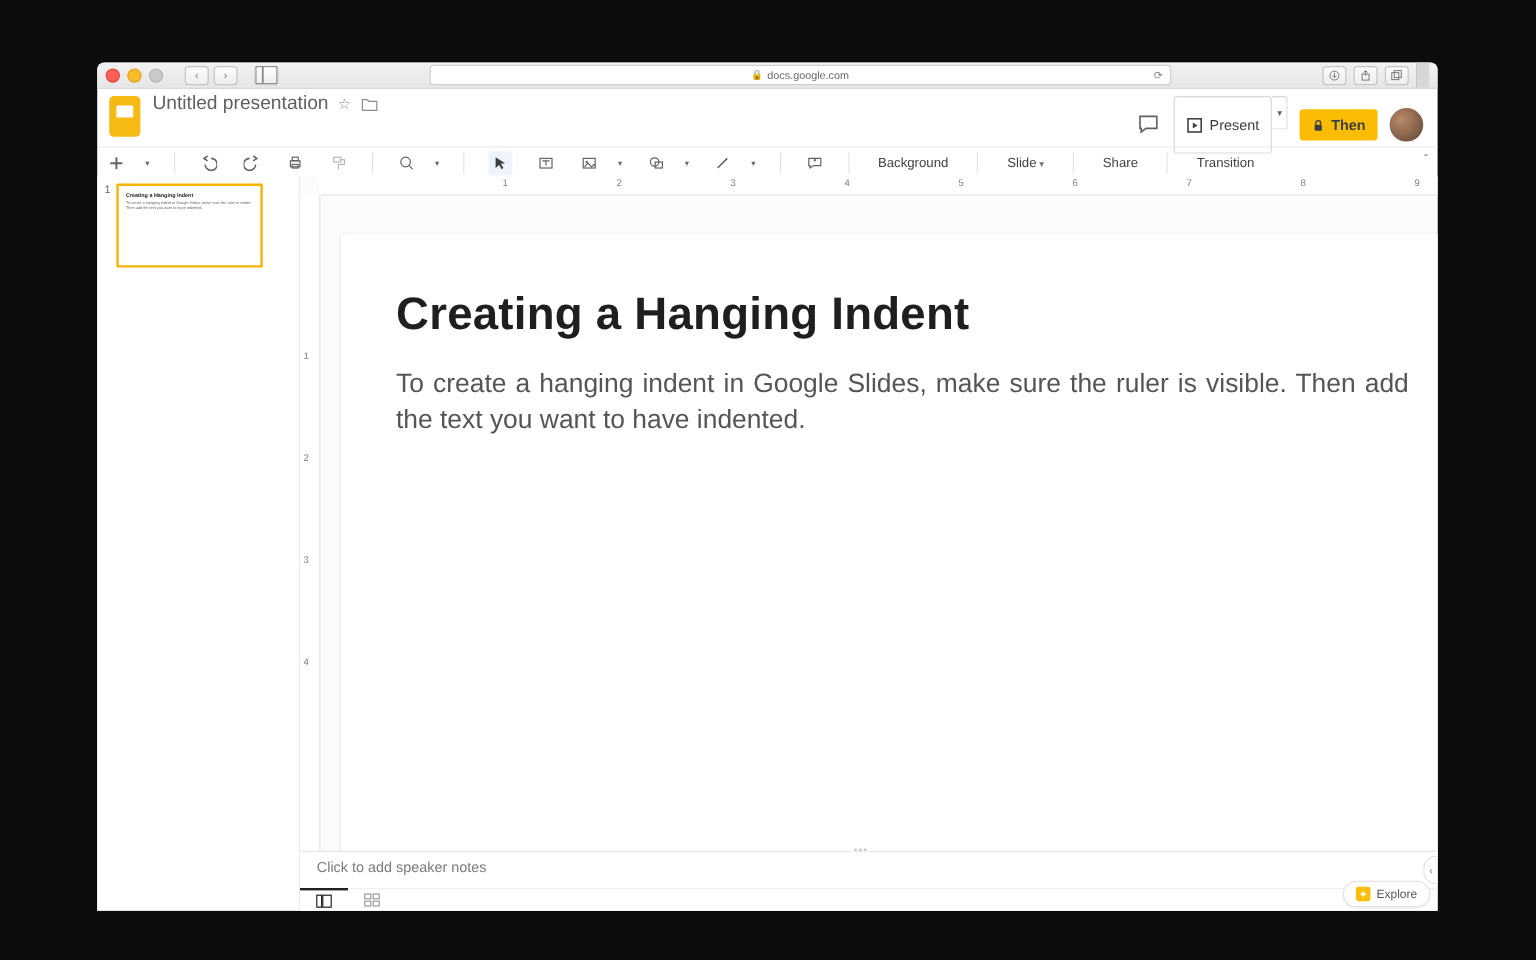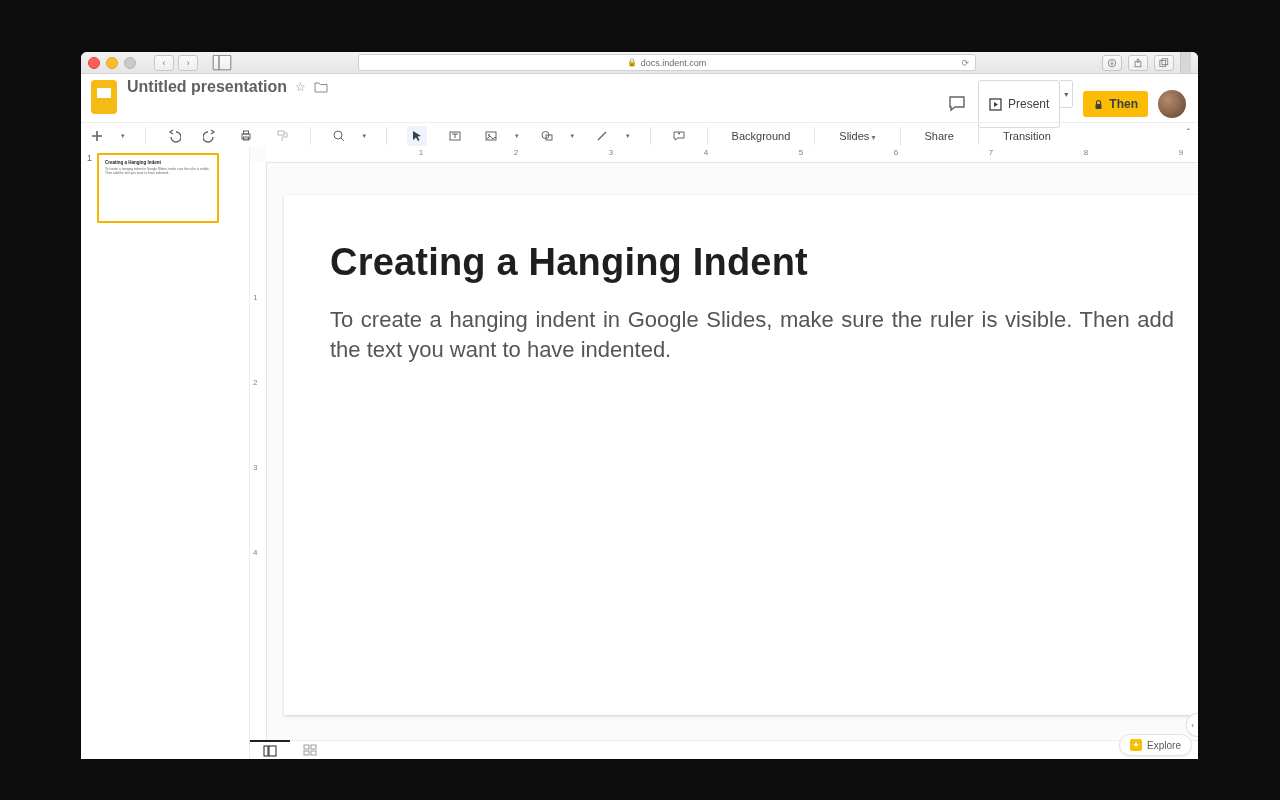--- a/index.html
+++ b/index.html
@@ -61,21 +61,21 @@
     height: 44px; display:flex; align-items:flex-start; padding:4px 10px 0 10px; position:relative;
   }
   .slides-logo {
     width:26px; height:34px; background:#f5ba14; border-radius:4px; position:relative; margin-right:10px; margin-top:2px;
   }
   .slides-logo::after{
     content:""; position:absolute; left:6px; top:8px; width:14px; height:10px; background:#fff; border-radius:1px;
   }
   .dtitlewrap { display:flex; flex-direction:column; }
   .dtitle-row { display:flex; align-items:center; gap:8px; }
-  .dtitle { font-size:16px; color:#616161;font-weight:bold; }
+  .dtitle { font-size:16px; color:#616161; }
   .star, .folder { color:#8c8c8c; font-size:12px; }
   .menus { display:flex; gap:11px; font-size:12px; color:#202124; margin-top:3px;}
   .menus span { cursor:default; }
   .saving { color:#8a8a8a; font-style:italic; text-decoration:underline; }
 
   .hdr-right {
     position:absolute; right:12px; top:6px; display:flex; align-items:center; gap:10px;
   }
   .icbtn {
     width:22px; height:22px; display:flex; align-items:center; justify-content:center;
@@ -181,21 +181,21 @@
       <div class="pill">›</div>
     </div>
     <div class="pill" style="margin-left:8px">
       <svg viewBox="0 0 12 10">
           <rect x="0" y="0" width="12" height="10" fill="none" stroke="#8a8a8a"></rect>
           <line x1="4" y1="0" x2="4" y2="10" stroke="#8a8a8a"></line>
         </svg>
     </div>
     <div class="addr">
       <span class="lock">🔒</span>
-      <span>docs.indent.com</span>
+      <span>docs.google.com</span>
       <span class="reload">⟳</span>
     </div>
     <div class="sf-right">
       <div class="pill">
         <svg viewBox="0 0 12 12">
             <circle cx="6" cy="6" r="4.5" fill="none" stroke="#7a7a7a"></circle>
             <line x1="6" y1="3" x2="6" y2="8" stroke="#7a7a7a"></line>
             <polyline points="4,6 6,8 8,6" fill="none" stroke="#7a7a7a"></polyline>
           </svg>
       </div>
@@ -337,21 +337,21 @@
     <div class="tb-ic">
         <svg width="14" height="14" viewBox="0 0 14 14">
           <path d="M2 3h10v6H6l-3 2V9H2z" fill="none" stroke="#5f6368"></path>
           <line x1="6" y1="4.5" x2="8" y2="4.5" stroke="#5f6368"></line>
           <line x1="7" y1="3.5" x2="7" y2="5.5" stroke="#5f6368"></line>
         </svg>
       </div>
     <div class="tb-sep"></div>
     <span class="tb-txt">Background</span>
     <div class="tb-sep"></div>
-    <span class="tb-txt dd">Slides</span>
+    <span class="tb-txt dd">Slide</span>
     <div class="tb-sep"></div>
     <span class="tb-txt">Share</span>
     <div class="tb-sep"></div>
     <span class="tb-txt">Transition</span>
     <span class="collapse">ˆ</span>
   </div>
 
   <div class="body">
     <div class="filmstrip">
       <div class="thumb-wrap">
@@ -382,20 +382,28 @@
         <span class="tick" style="top:220px">2</span>
         <span class="tick" style="top:305px">3</span>
         <span class="tick" style="top:390px">4</span>
       </div>
 
       <div class="slide">
         <div class="title">Creating a Hanging Indent</div>
         <div class="bodytxt">To create a hanging indent in Google Slides, make sure the ruler is visible. Then add the text you want to have indented.</div>
       </div>
 
+      <div class="notes">
+        <div class="drag-handle">
+            <i></i>
+            <i></i>
+            <i></i>
+          </div>
+        <span>Click to add speaker notes</span>
+      </div>
 
       <div class="side-expand">‹</div>
 
       <div class="bbar">
         <div class="viewbtn active">
           <svg width="14" height="12" viewBox="0 0 14 12">
               <rect x="1" y="1" width="4" height="10" fill="none" stroke="#202124"></rect>
               <rect x="6" y="1" width="7" height="10" fill="none" stroke="#202124"></rect>
             </svg>
         </div>

